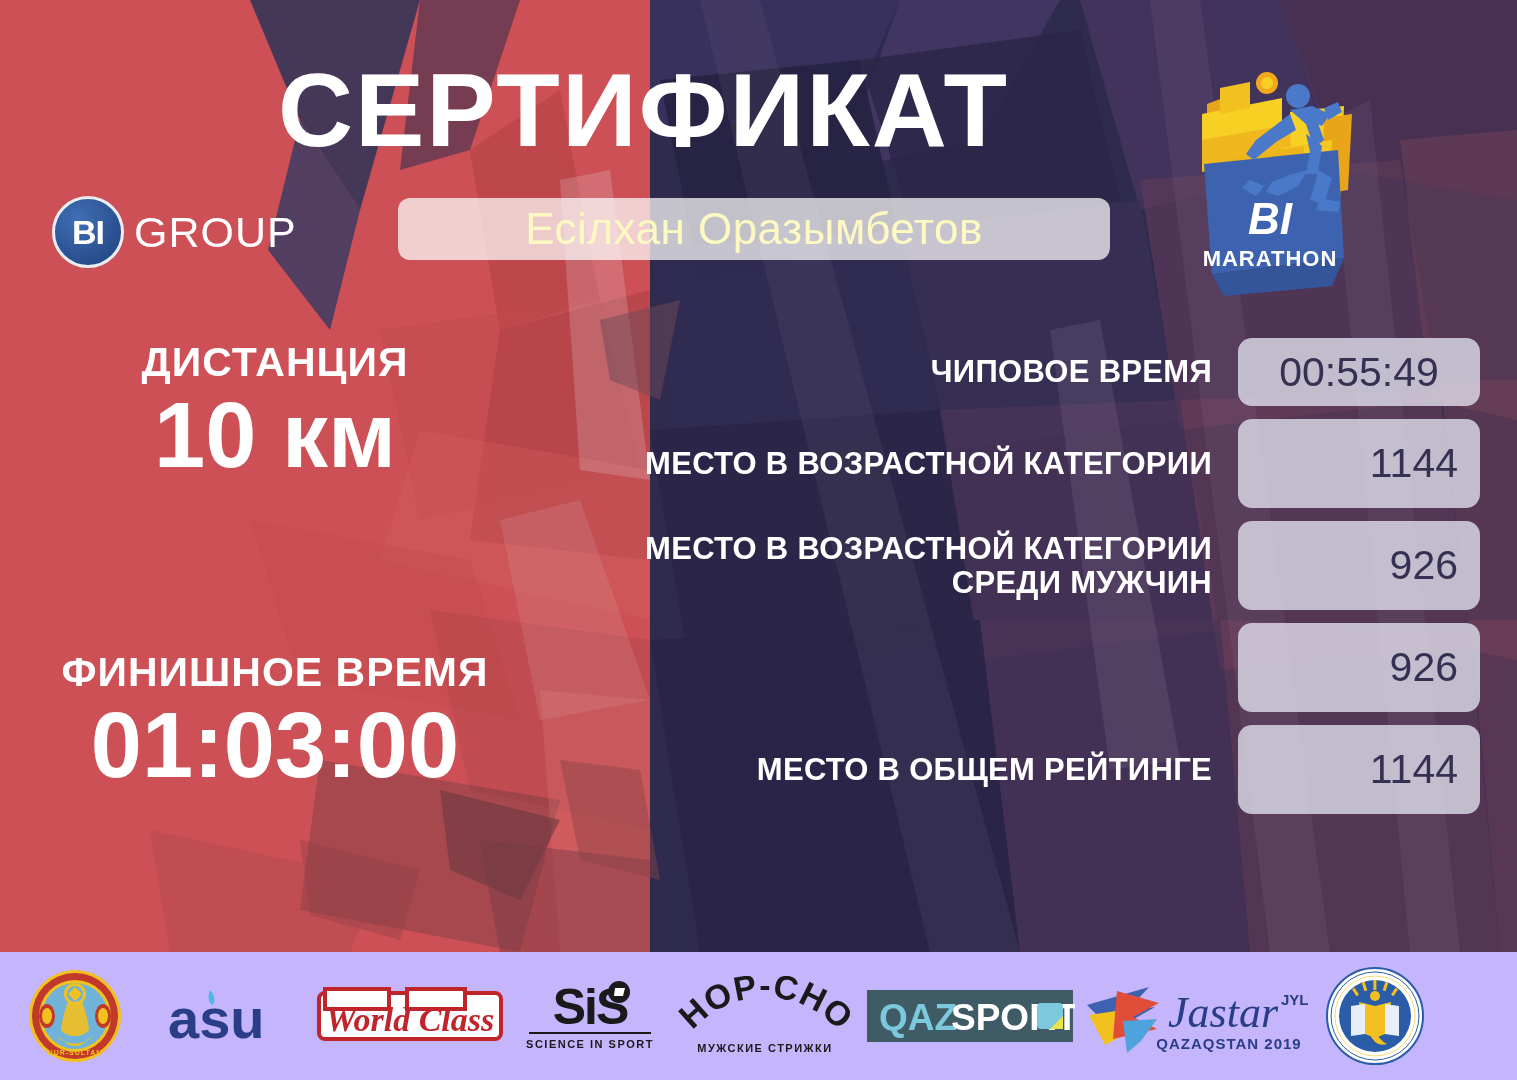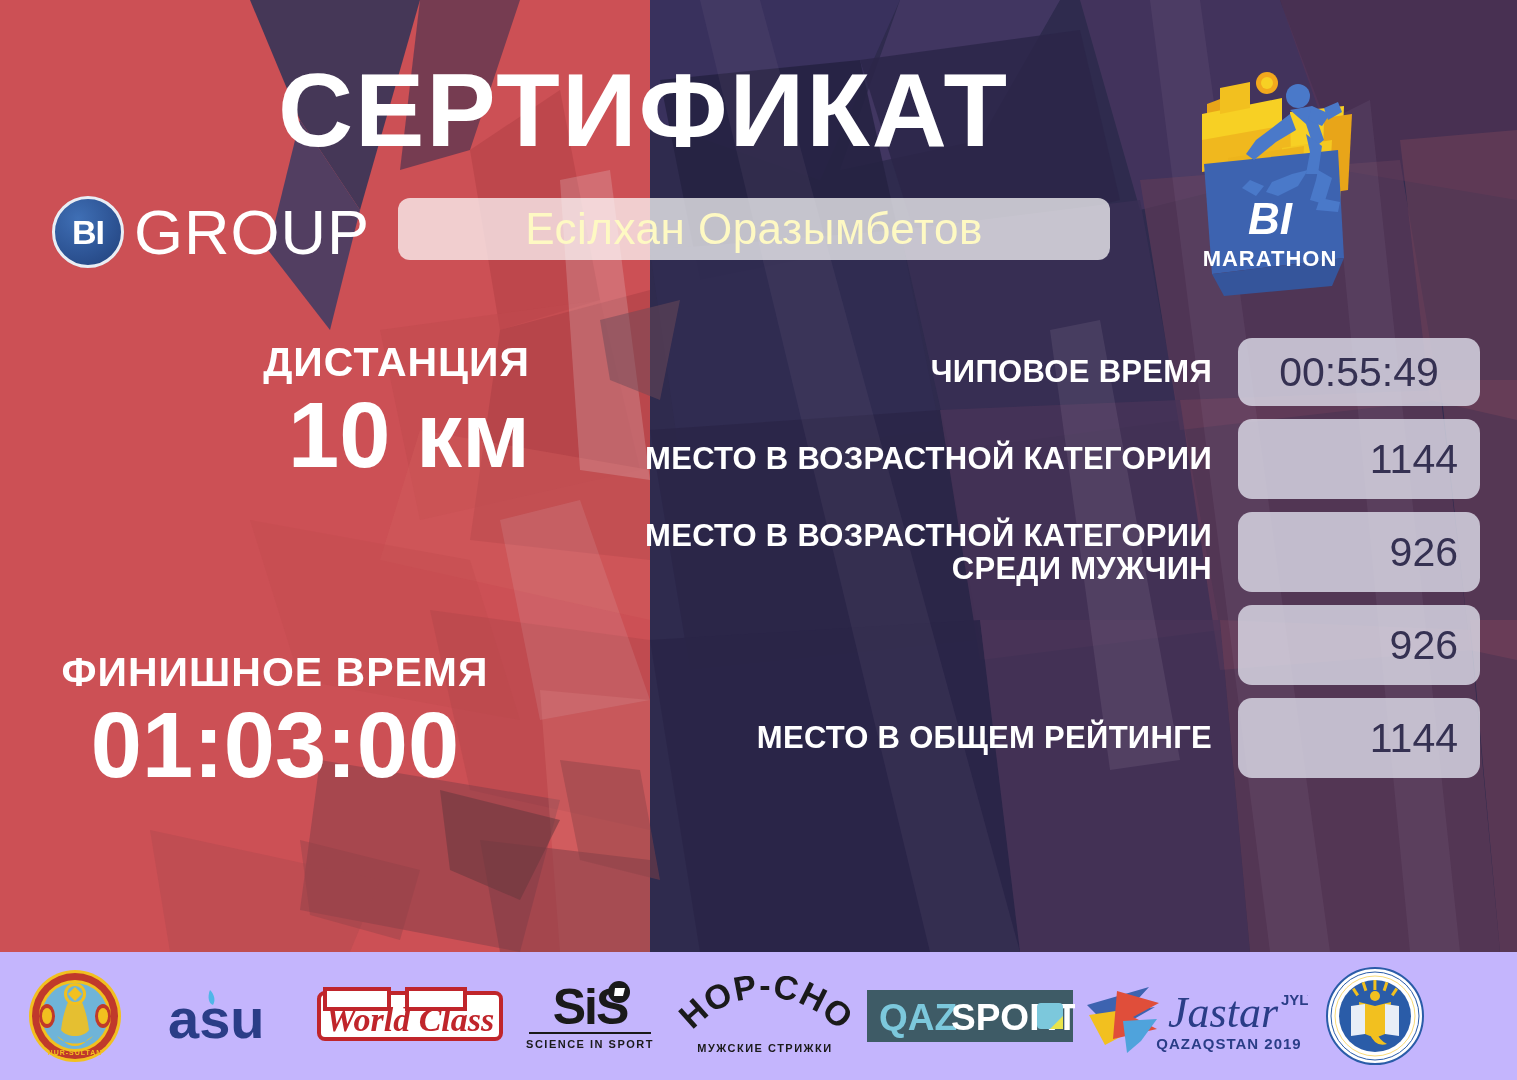--- a/index.html
+++ b/index.html
@@ -41,27 +41,27 @@
 
   
   .bigroup{position:absolute;left:52px;top:196px;display:flex;align-items:center;gap:10px;}
   .bi-circle{
     width:72px;height:72px;border-radius:50%;
     background:radial-gradient(circle at 35% 30%,#3f6fb5 0%,#2e5596 55%,#21407a 100%);
     border:3px solid #e9eef5;box-sizing:border-box;
     display:flex;align-items:center;justify-content:center;
     color:#fff;font-size:34px;font-weight:bold;letter-spacing:-1px;
   }
-  .bi-word{color:#fff;font-size:63px;font-weight:500;letter-spacing:1px;}
+  .bi-word{color:#fff;font-size:43px;font-weight:500;letter-spacing:1px;}
 
   
   .marathon{position:absolute;left:1172px;top:62px;width:200px;height:240px;}
 
   
-  .left-col{position:absolute;left:20px;top:340px;width:510px;text-align:right;color:#fff;}
+  .left-col{position:absolute;left:20px;top:340px;width:510px;text-align:center;color:#fff;}
   .lbl-big{font-size:41px;font-weight:bold;letter-spacing:1px;line-height:1.12;}
   .val-huge{font-size:92px;font-weight:bold;letter-spacing:0px;line-height:1.08;margin-top:0;}
   .left-block2{position:absolute;left:20px;top:650px;width:510px;text-align:center;color:#fff;}
 
   
   .right-col{position:absolute;left:600px;top:338px;width:880px;}
   .row{display:flex;align-items:center;justify-content:flex-end;margin-bottom:13px;}
   .row-label{
     color:#fff;font-size:31px;font-weight:bold;line-height:1.08;
     text-align:right;letter-spacing:.3px;padding-right:26px;flex:1;
@@ -69,21 +69,21 @@
   .row-value{
     width:242px;min-height:68px;border-radius:14px;
     background:rgba(222,222,235,0.80);
     color:#353152;font-size:41px;font-weight:400;
     display:flex;align-items:center;box-sizing:border-box;
     padding:0 22px;
   }
   .row-value.center{justify-content:center;}
   .row-value.right{justify-content:flex-end;}
   .r1 .row-value{height:62px;}
-  .r2 .row-value,.r3 .row-value,.r4 .row-value,.r5 .row-value{height:80px;}
+  .r2 .row-value,.r3 .row-value,.r4 .row-value,.r5 .row-value{height:89px;}
 </style>
 </head>
 <body>
 
 <div class="cert">
 
   <div class="bg">
     <div class="bg-left"></div>
     <div class="bg-right"></div>
 

